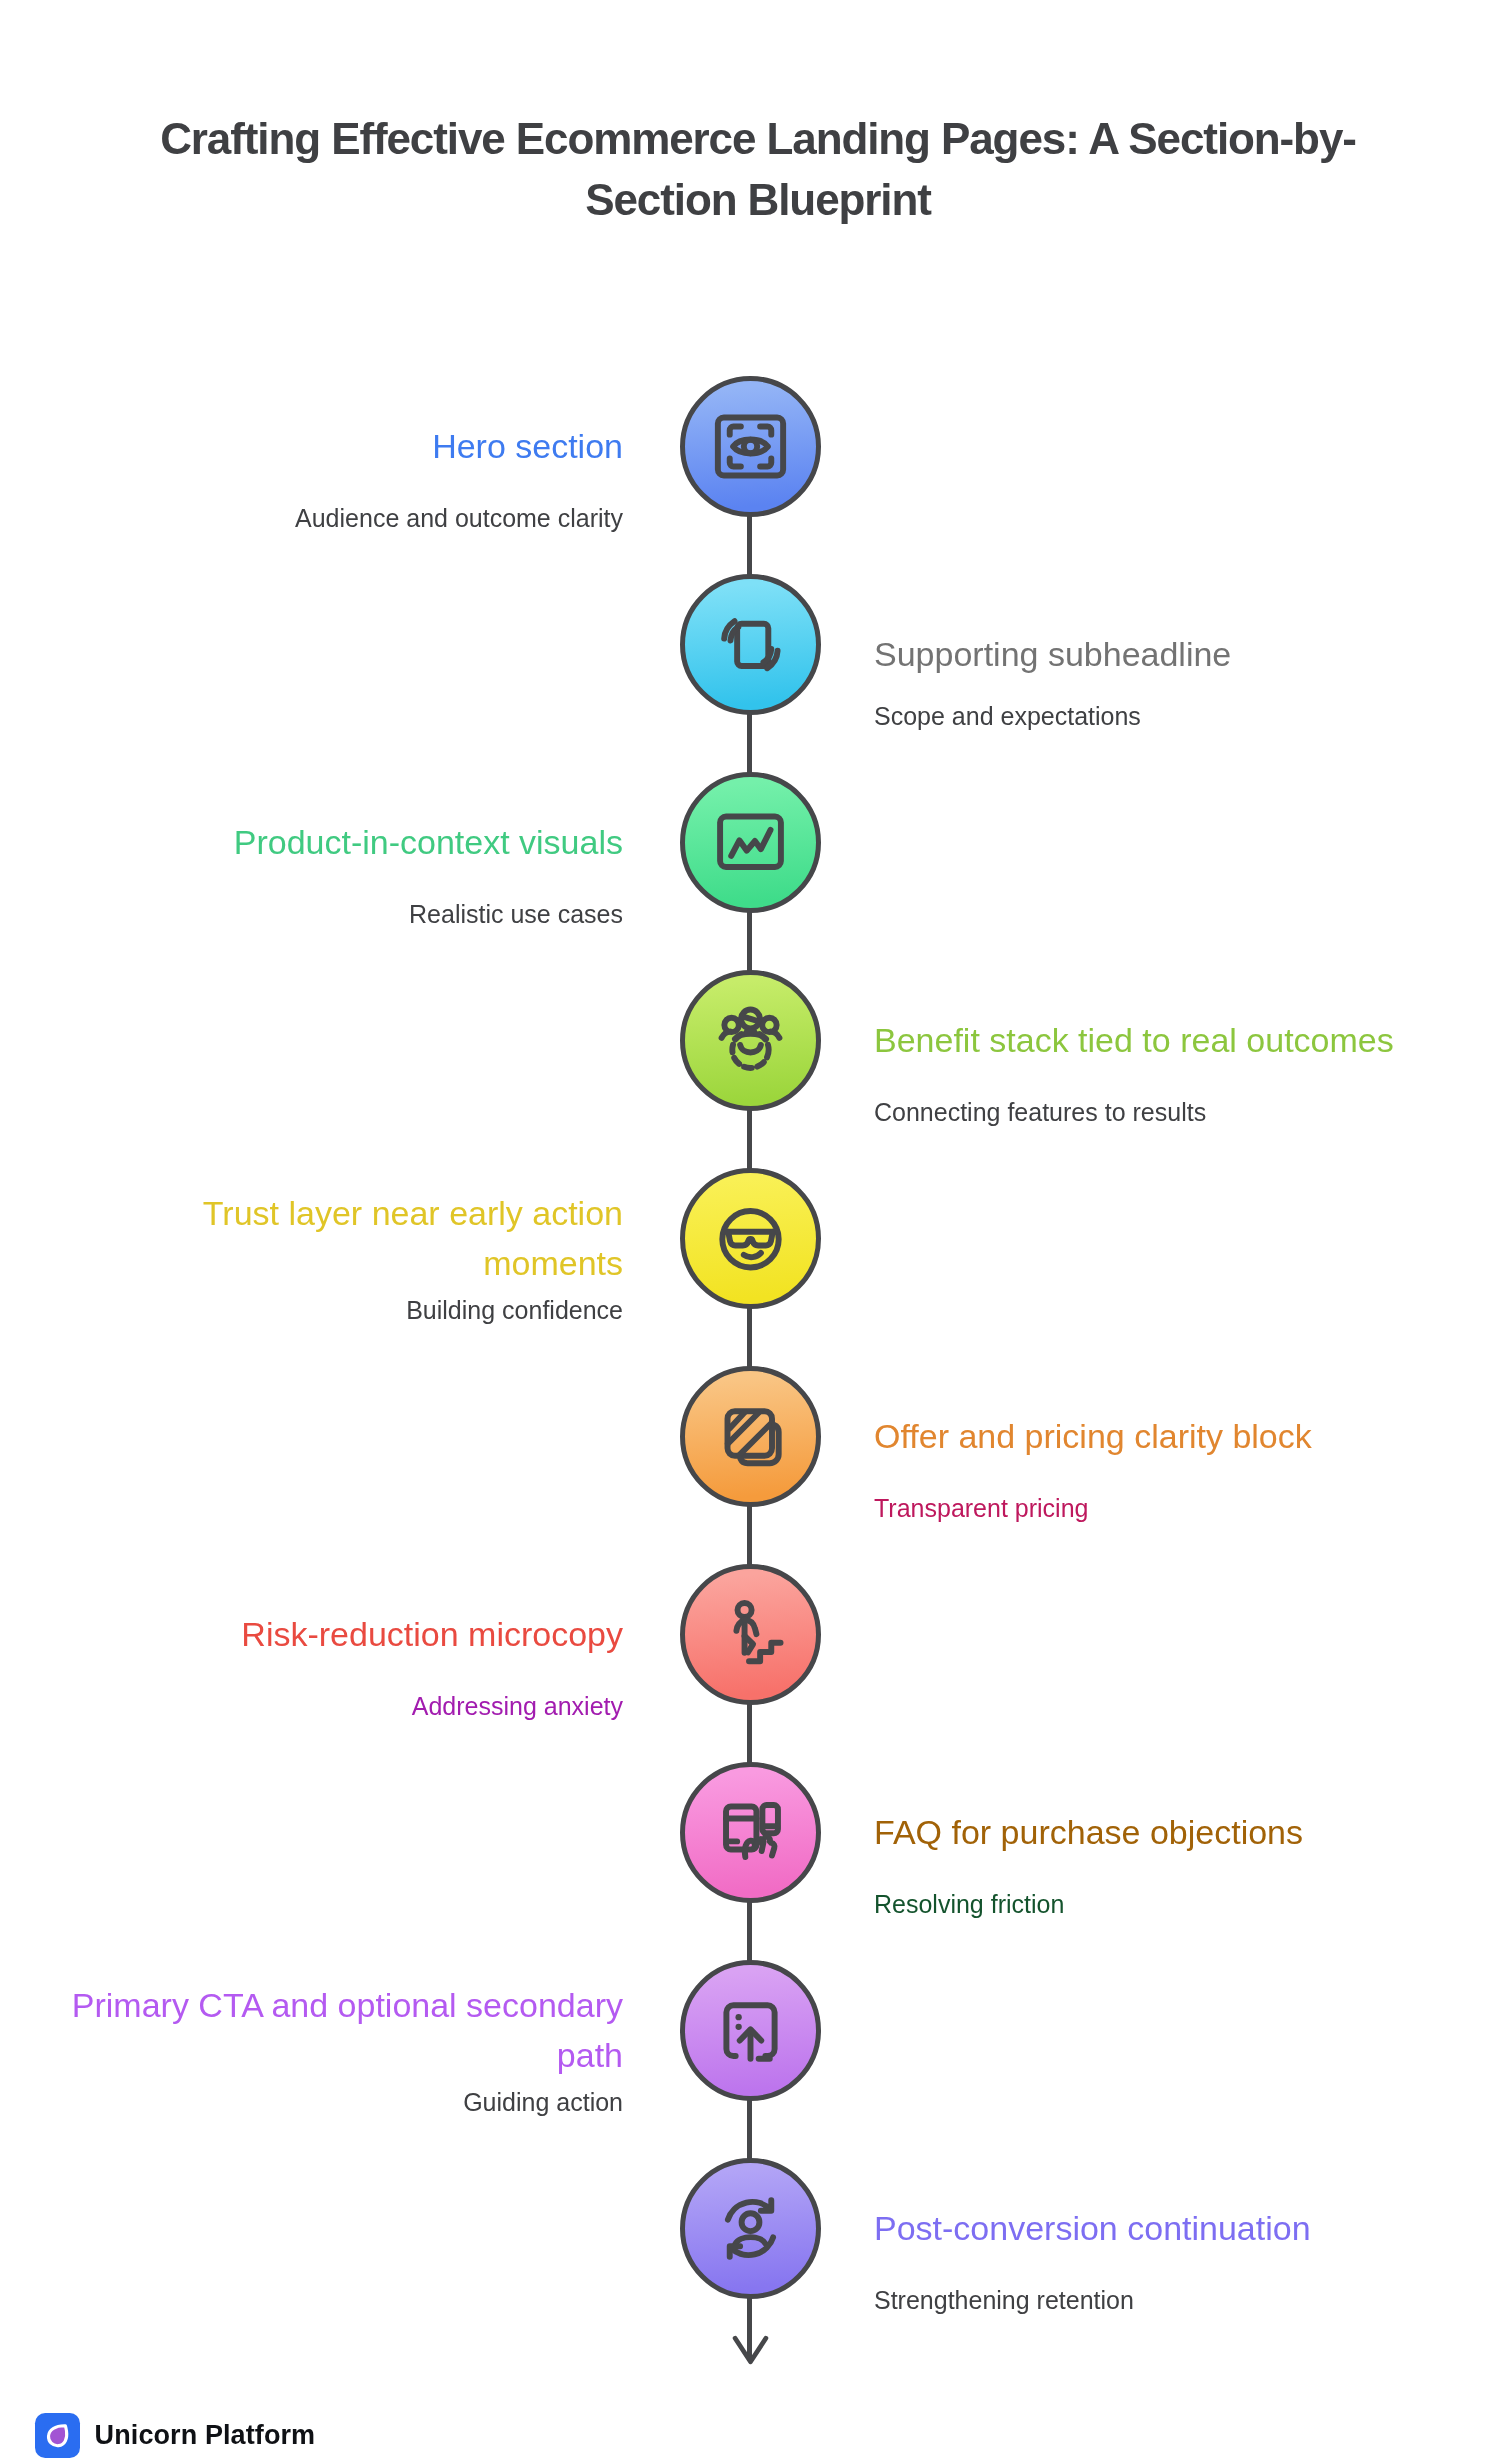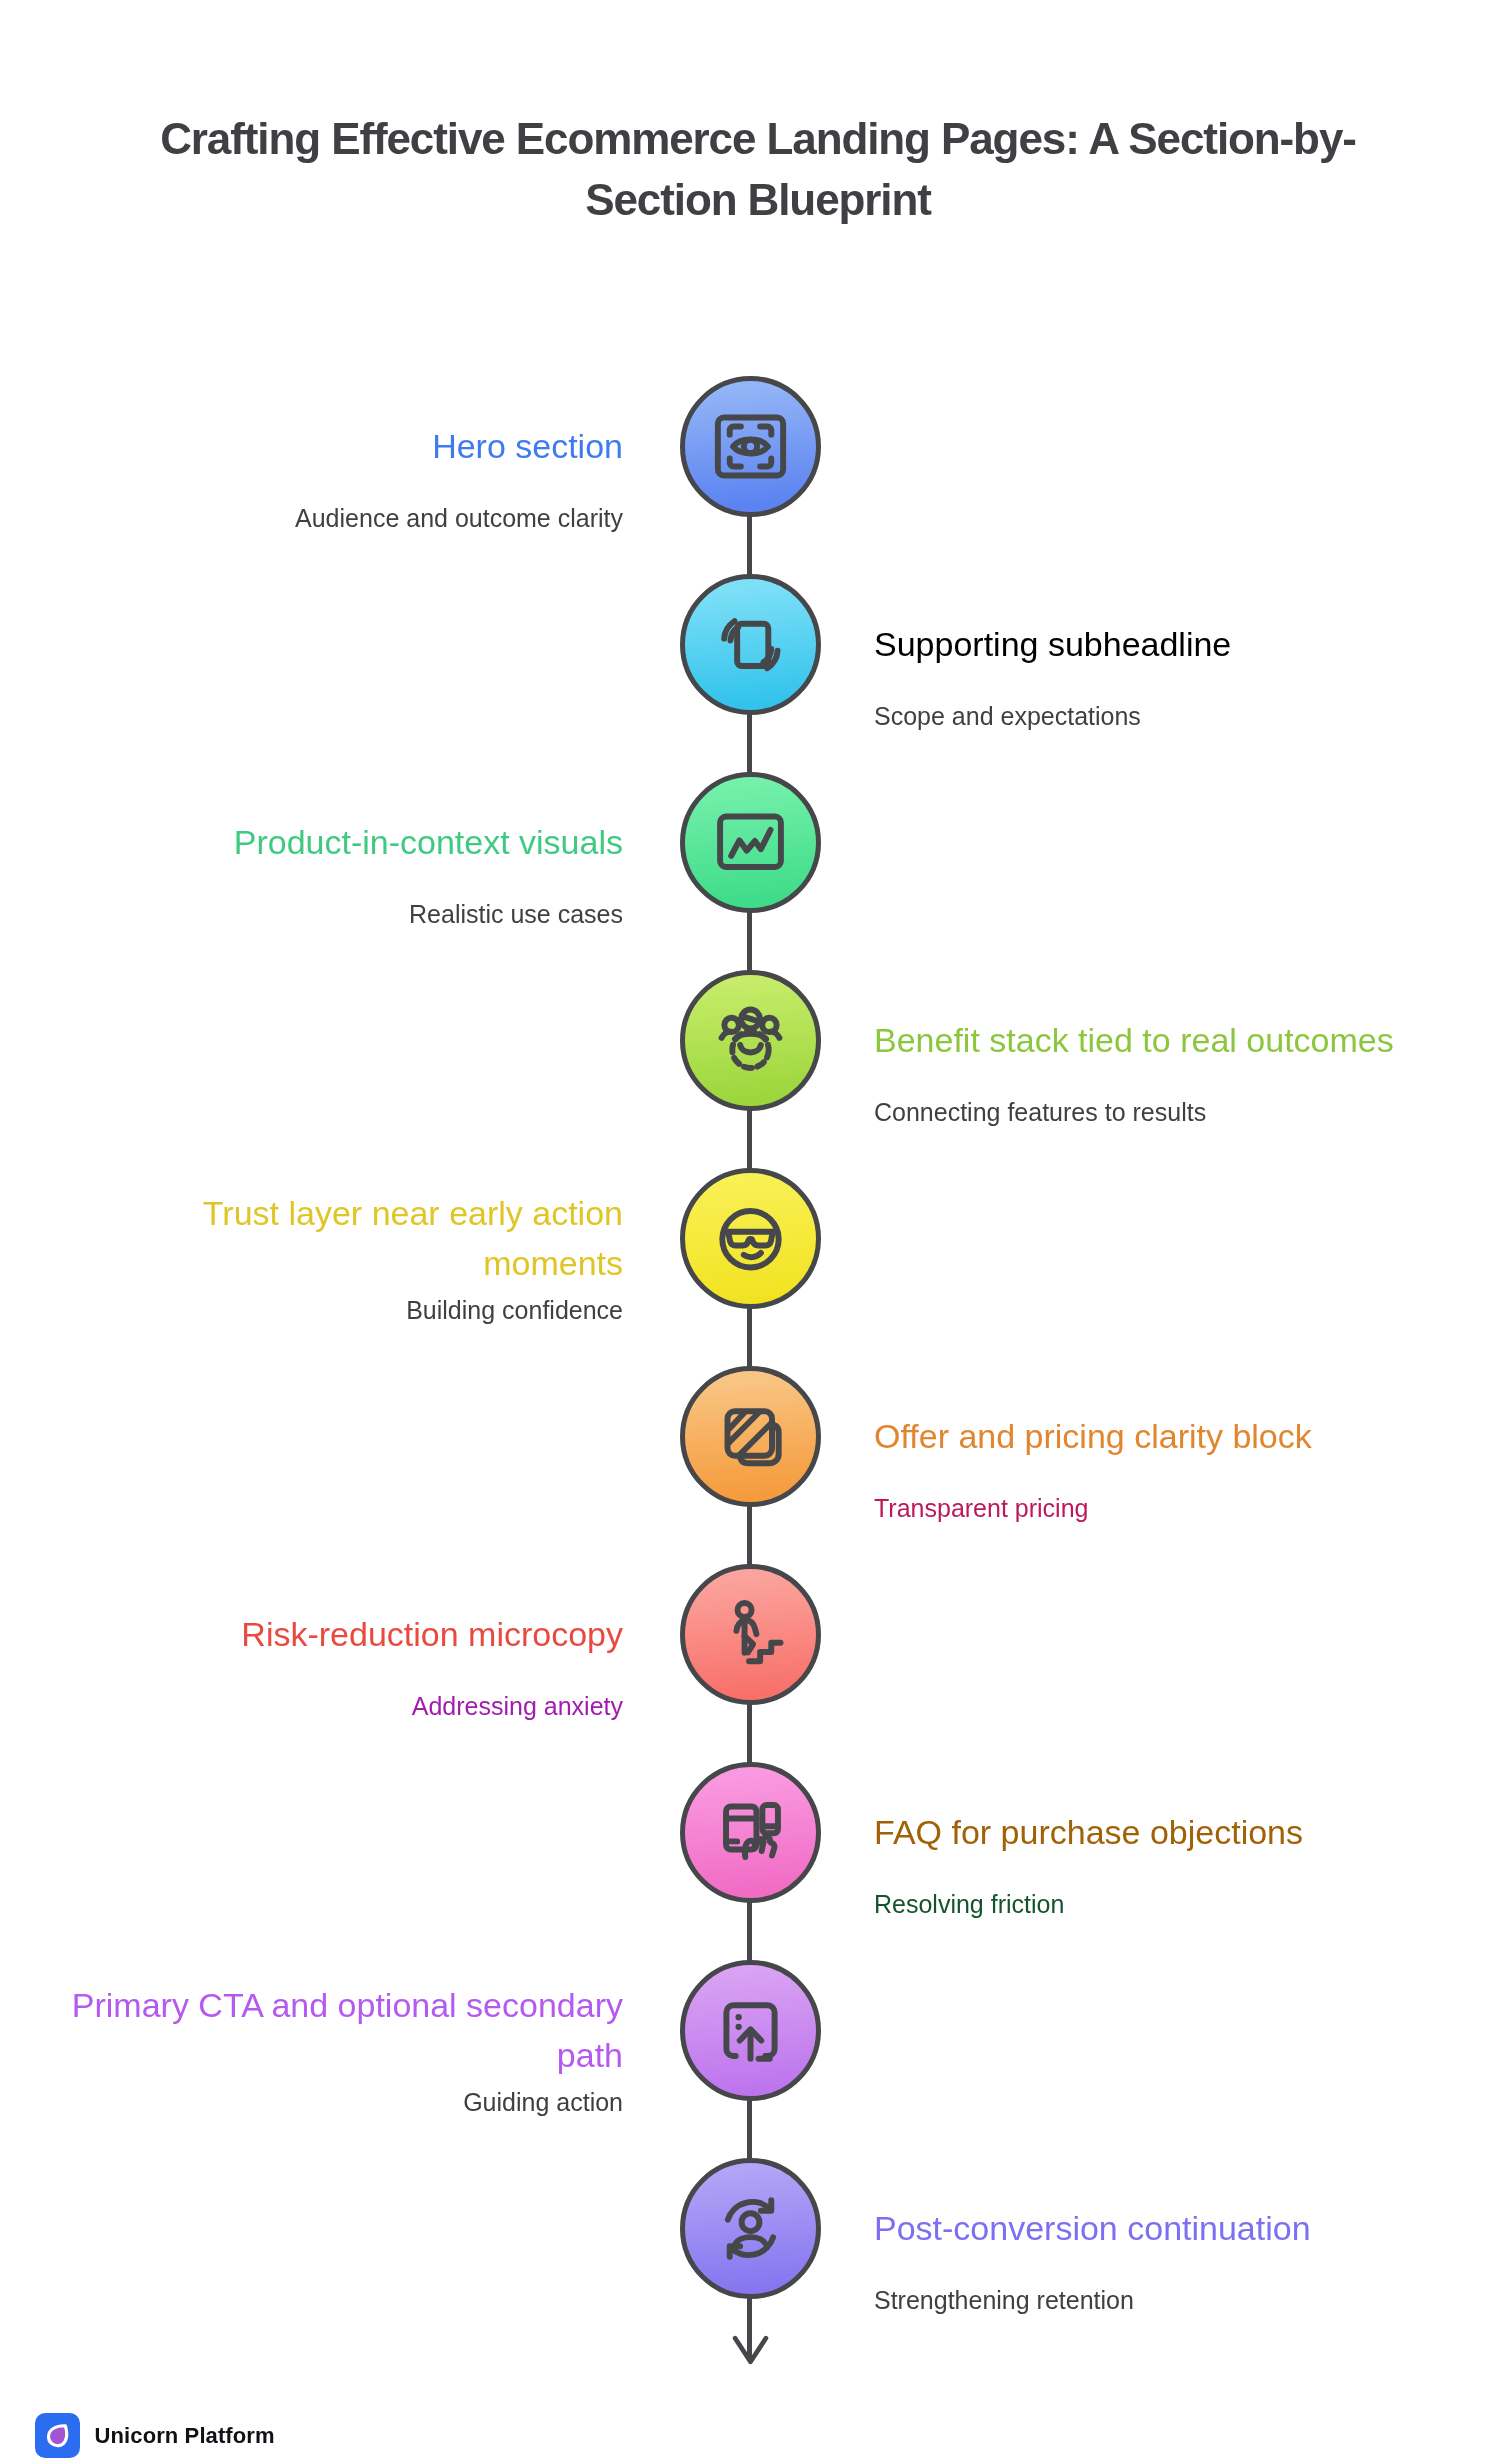--- a/index.html
+++ b/index.html
@@ -24,21 +24,21 @@
   .label.right{left:874px;width:568px;text-align:left}
   .heading{position:absolute;top:98px;transform:translateY(-50%);width:100%;
            font-size:34px;line-height:50px}
   .subtext{position:absolute;top:149px;width:100%;font-size:25px;line-height:42px}
 
   .footer{position:absolute;left:35px;top:2413px;height:45px;display:flex;
           align-items:center;gap:14.6px;z-index:2}
   .logo{width:45px;height:45px;border-radius:10.2px;display:flex;
         align-items:center;justify-content:center}
   .logo svg{width:34px;height:34px}
-  .brand{font-size:22px;font-weight:bold;letter-spacing:0.1px}
+  .brand{font-size:27px;font-weight:bold;letter-spacing:0.1px}
 
   #icon-defs{position:absolute;width:0;height:0;overflow:hidden}
 </style>
 </head>
 <body>
 
 <div class="page">
 
   <h1 class="title" style="color: rgb(63, 64, 67);">
     <span class="tline">Crafting Effective Ecommerce Landing Pages: A Section-by-</span>
@@ -57,21 +57,21 @@
           <div class="subtext" style="color: rgb(63, 64, 67);">Audience and outcome clarity</div>
         </div>
         <div class="node" style="background: linear-gradient(175deg, rgb(147, 180, 246) 8%, rgb(91, 131, 241) 92%); border-color: rgb(70, 71, 74);">
           <svg class="nicon" viewBox="0 0 24 24">
             <use href="#sym-screen-eye-icon"></use>
           </svg>
         </div>
       </div>
       <div class="row" style="top: 546px;">
         <div class="label right">
-          <div class="heading" style="color: #000000;">Supporting subheadline</div>
+          <div class="heading" style="color: #737373; margin-top: 10px;">Supporting subheadline</div>
           <div class="subtext" style="color: rgb(63, 64, 67);">Scope and expectations</div>
         </div>
         <div class="node" style="background: linear-gradient(175deg, rgb(126, 224, 247) 8%, rgb(50, 195, 236) 92%); border-color: rgb(70, 71, 74);">
           <svg class="nicon" viewBox="0 0 24 24">
             <use href="#sym-hands-tablet-icon"></use>
           </svg>
         </div>
       </div>
       <div class="row" style="top: 744px;">
         <div class="label left">

